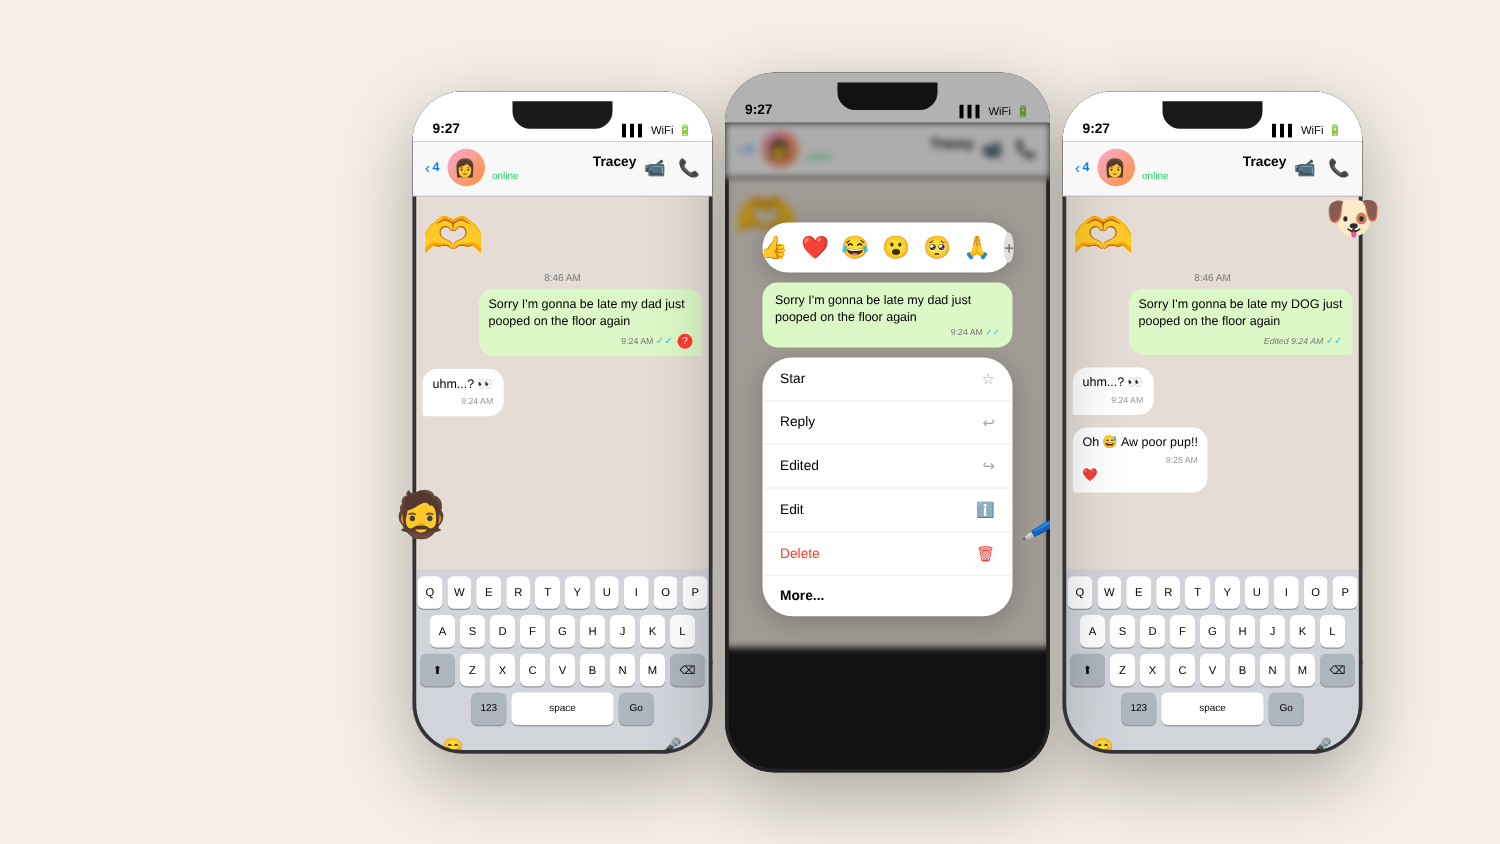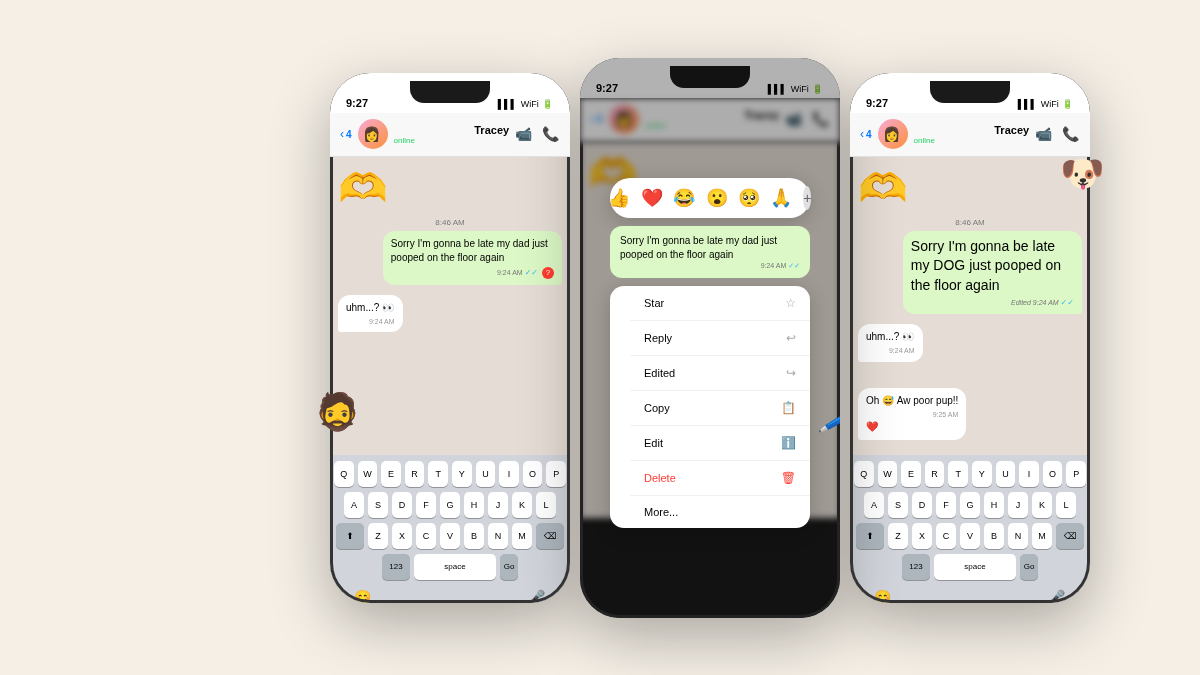--- a/index.html
+++ b/index.html
@@ -267,21 +267,21 @@
     }
     .key.space {
       width: 82px;
       font-size: 8px;
     }
     .key.action {
       background: #adb5bd;
       width: 28px;
     }
     .key.num { width: 28px; background: #adb5bd; font-size: 8px; }
-    .key.go { width: 18px; background: #adb5bd; font-size: 8px; }
+    .key.go { width: 28px; background: #adb5bd; font-size: 8px; }
     .emoji-mic-bar {
       display: flex;
       justify-content: space-between;
       padding: 4px 20px;
       margin-top: 2px;
     }
     .emoji-mic-bar span { font-size: 14px; }
 
     
     .phone-middle .chat-body {
@@ -338,38 +338,37 @@
       padding: 8px 10px;
       font-size: 10px;
       width: 200px;
       margin-bottom: 4px;
       position: relative;
     }
     .context-msg-time { font-size: 7px; color: #777; text-align: right; }
 
     .context-menu {
       background: #fff;
-      border-radius: 14px;
+      border-radius: 24px;
       width: 200px;
       overflow: hidden;
       box-shadow: 0 4px 20px rgba(0,0,0,0.2);
       margin-top: 4px;
-      padding-left: 20px;
     }
     .context-item {
       display: flex;
       align-items: center;
       justify-content: space-between;
       padding: 10px 14px;
       font-size: 11px;
       color: #000;
       border-bottom: 1px solid #f0f0f0;
       cursor: pointer;
     }
-    .context-item:last-child { border-bottom: none; }
+    .context-item:last-child { border-bottom: none; font-weight: bold; }
     .context-item.edit-item {
       background: #25d366;
       color: #fff;
     }
     .context-item.delete-item { color: #ff3b30; }
     .context-icon { font-size: 12px; color: #aaa; }
     .context-item.edit-item .context-icon { color: rgba(255,255,255,0.8); }
     .context-item.delete-item .context-icon { color: #ff3b30; }
 
     
@@ -588,24 +587,20 @@
             </div>
             <div class="context-item">
               <span>Reply</span>
               <span class="context-icon">↩</span>
             </div>
             <div class="context-item">
               <span>Edited</span>
               <span class="context-icon">↪</span>
             </div>
             <div class="context-item">
-              <span>Copy</span>
-              <span class="context-icon">📋</span>
-            </div>
-            <div class="context-item">
               <span>Edit</span>
               <span class="context-icon">ℹ️</span>
             </div>
             <div class="context-item delete-item">
               <span>Delete</span>
               <span class="context-icon">🗑</span>
             </div>
             <div class="context-item">
               <span>More...</span>
             </div>
@@ -648,33 +643,33 @@
         </div>
 
         <div class="chat-body">
           <div class="chat-messages">
 
             <div class="sticker-msg">🫶</div>
 
             <div style="font-size:8px;color:#777;margin-bottom:4px;text-align:center;">8:46 AM</div>
 
             <div class="msg-sent">
-              <div style="font-size:14px;line-height:1.4;">Sorry I'm gonna be late my DOG just pooped on the floor again</div>
+              <div style="font-size:10px;line-height:1.4;">Sorry I'm gonna be late my DOG just pooped on the floor again</div>
               <div class="msg-time sent">
                 <span class="edited-label">Edited 9:24 AM</span>
                 <span class="read-ticks">✓✓</span>
               </div>
             </div>
 
             <div class="msg-received" style="margin-top:4px;">
               <div>uhm...? 👀</div>
               <div class="msg-time">9:24 AM</div>
             </div>
 
-            <div class="msg-received" style="margin-top:20px;">
+            <div class="msg-received" style="margin-top:4px;">
               <div>Oh 😅 Aw poor pup!!</div>
               <div class="msg-time">9:25 AM</div>
               <div style="font-size:10px;">❤️</div>
             </div>
           </div>
         </div>
 
         <div class="chat-input-bar">
           <span class="input-plus">+</span>
           <input class="input-field" type="text" style="">

